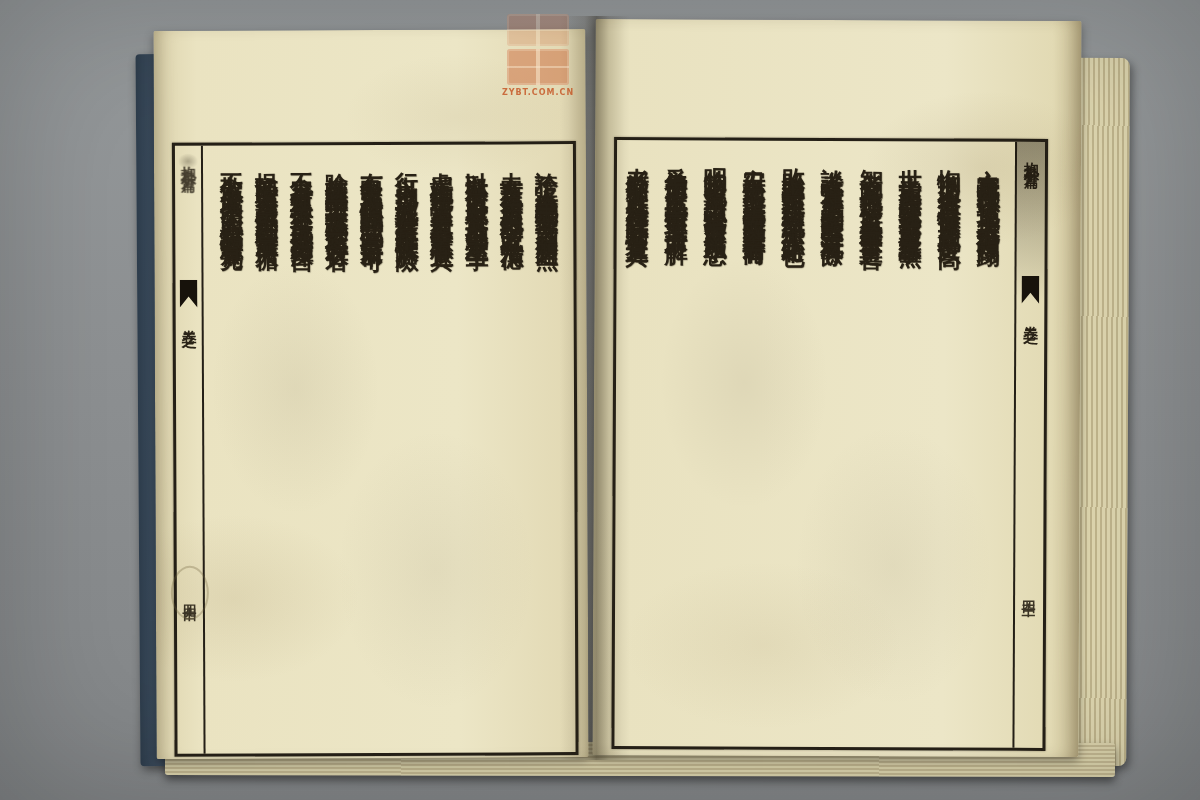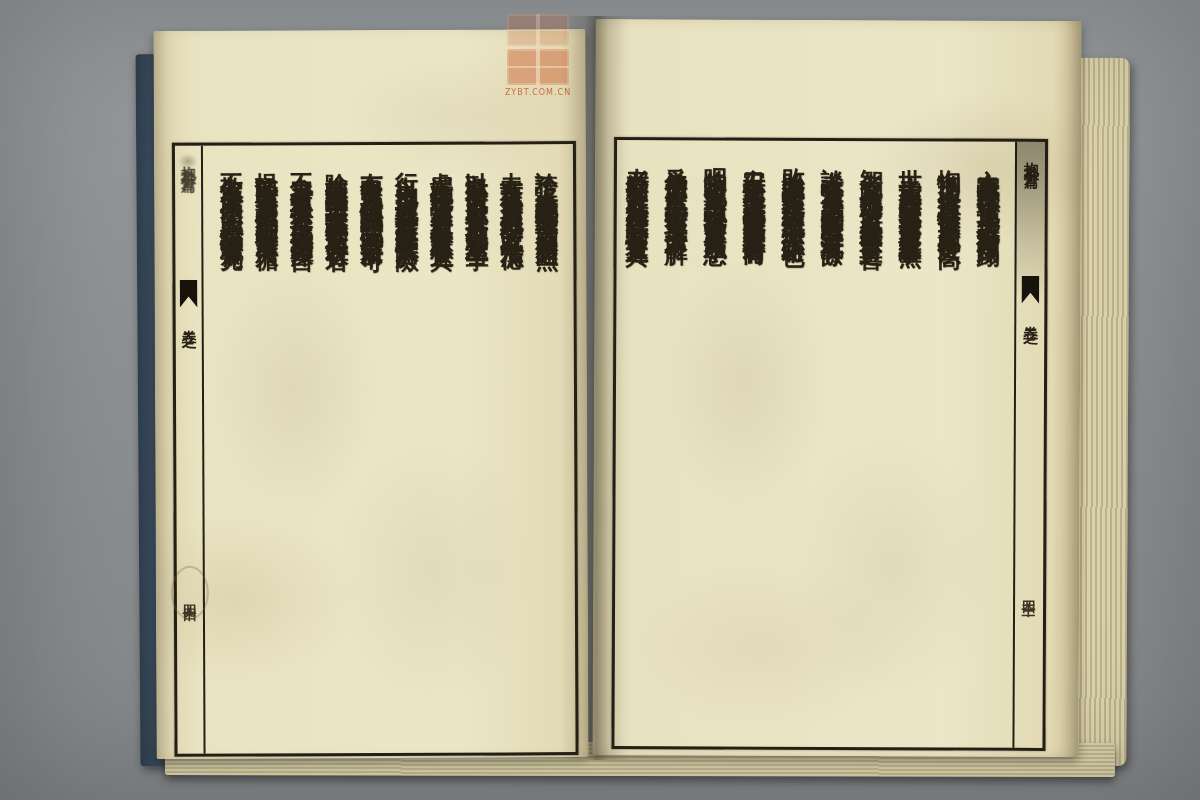--- a/index.html
+++ b/index.html
@@ -87,21 +87,21 @@
   .watermark{position:absolute;z-index:8;left:498px;top:14px;width:80px;text-align:center;}
   .seal{width:62px;height:34px;margin:0 auto 3px auto;border-radius:3px;
         background:
           linear-gradient(90deg,transparent 46%,rgba(255,238,214,.55) 46% 54%,transparent 54%),
           linear-gradient(0deg,transparent 46%,rgba(255,238,214,.45) 46% 54%,transparent 54%),
           rgba(198,88,40,.55);
         box-shadow:inset 0 0 0 2px rgba(255,240,220,.25);}
   .seal-a{opacity:.42;height:32px;}
   .seal-b{opacity:.8;height:36px;}
   .wm-caption{font-family:"DejaVu Sans","Liberation Sans",sans-serif;
-        font-size:8px;font-weight:normal;letter-spacing:1px;
+        font-size:8px;font-weight:bold;letter-spacing:1px;
         color:rgba(198,88,40,.85);margin-top:1px;}
 </style>
 </head>
 <body>
 
 <div class="scene">
 
   <div class="cover-edge"></div>
   <div class="stack-right"></div>
   <div class="stack-bottom"></div>

